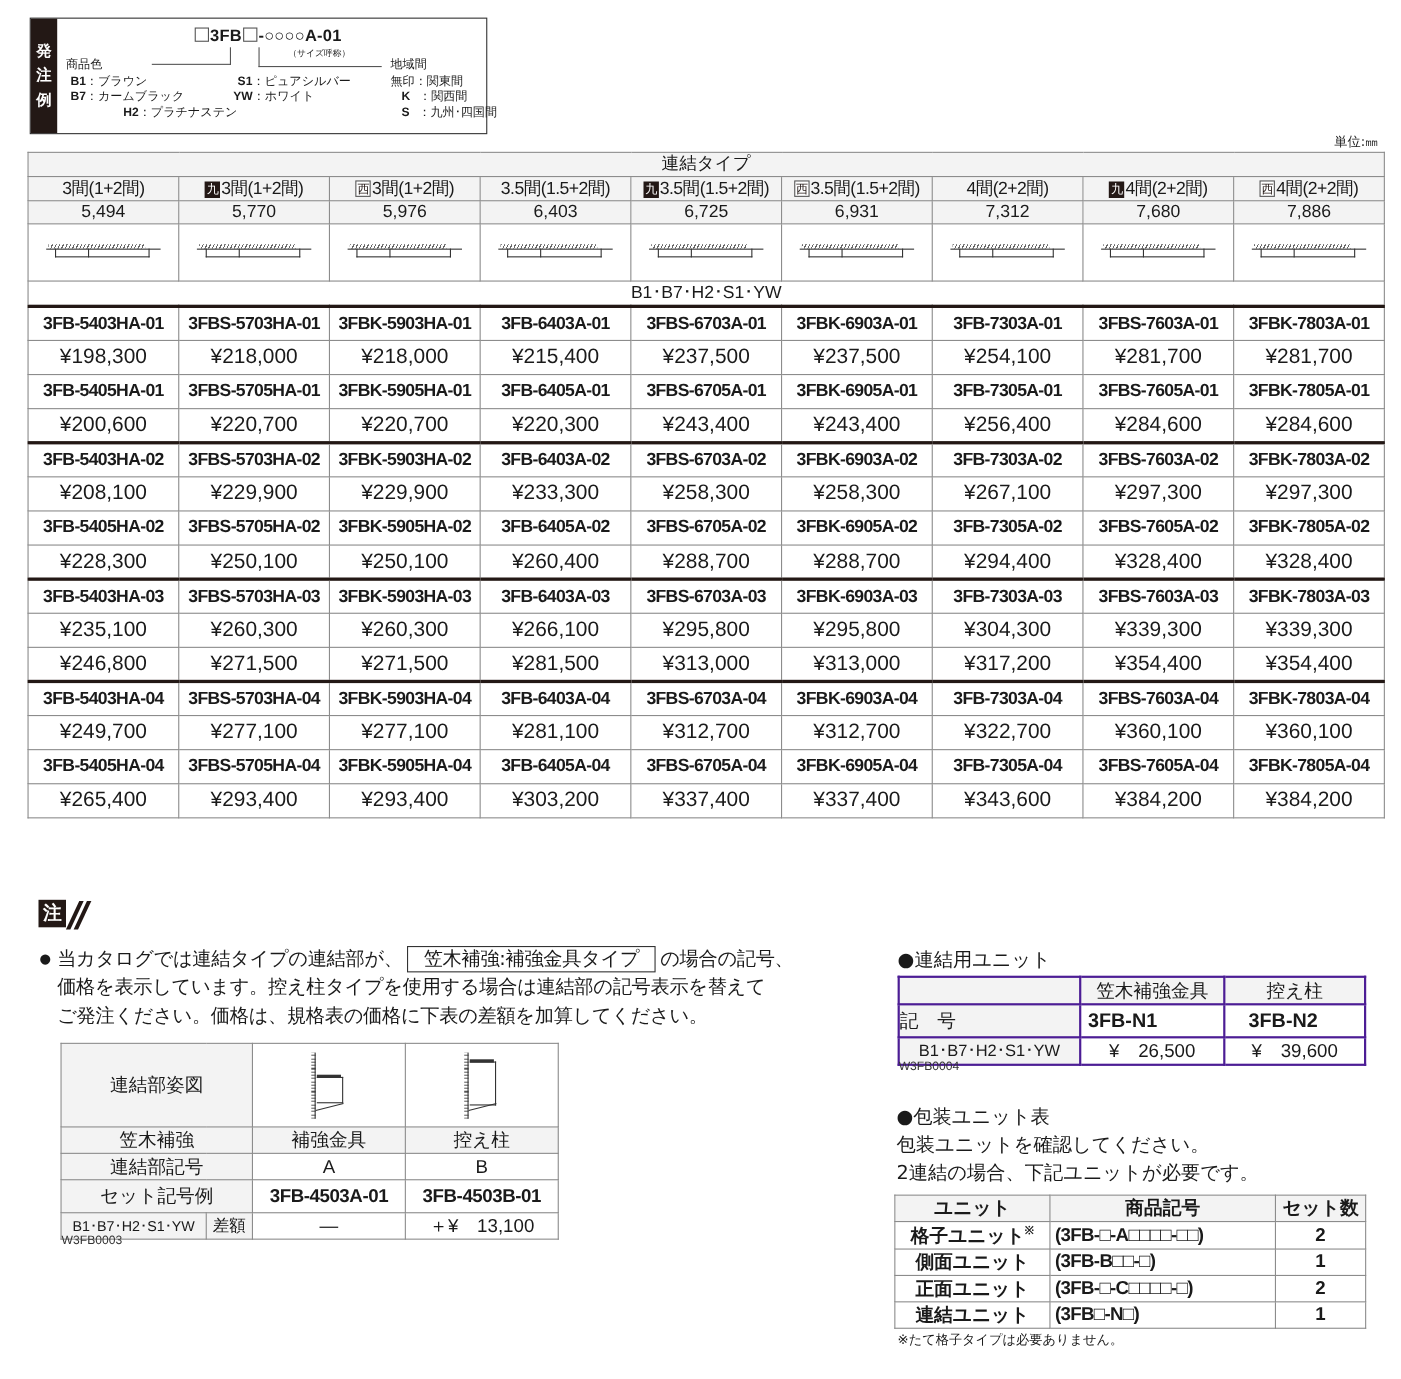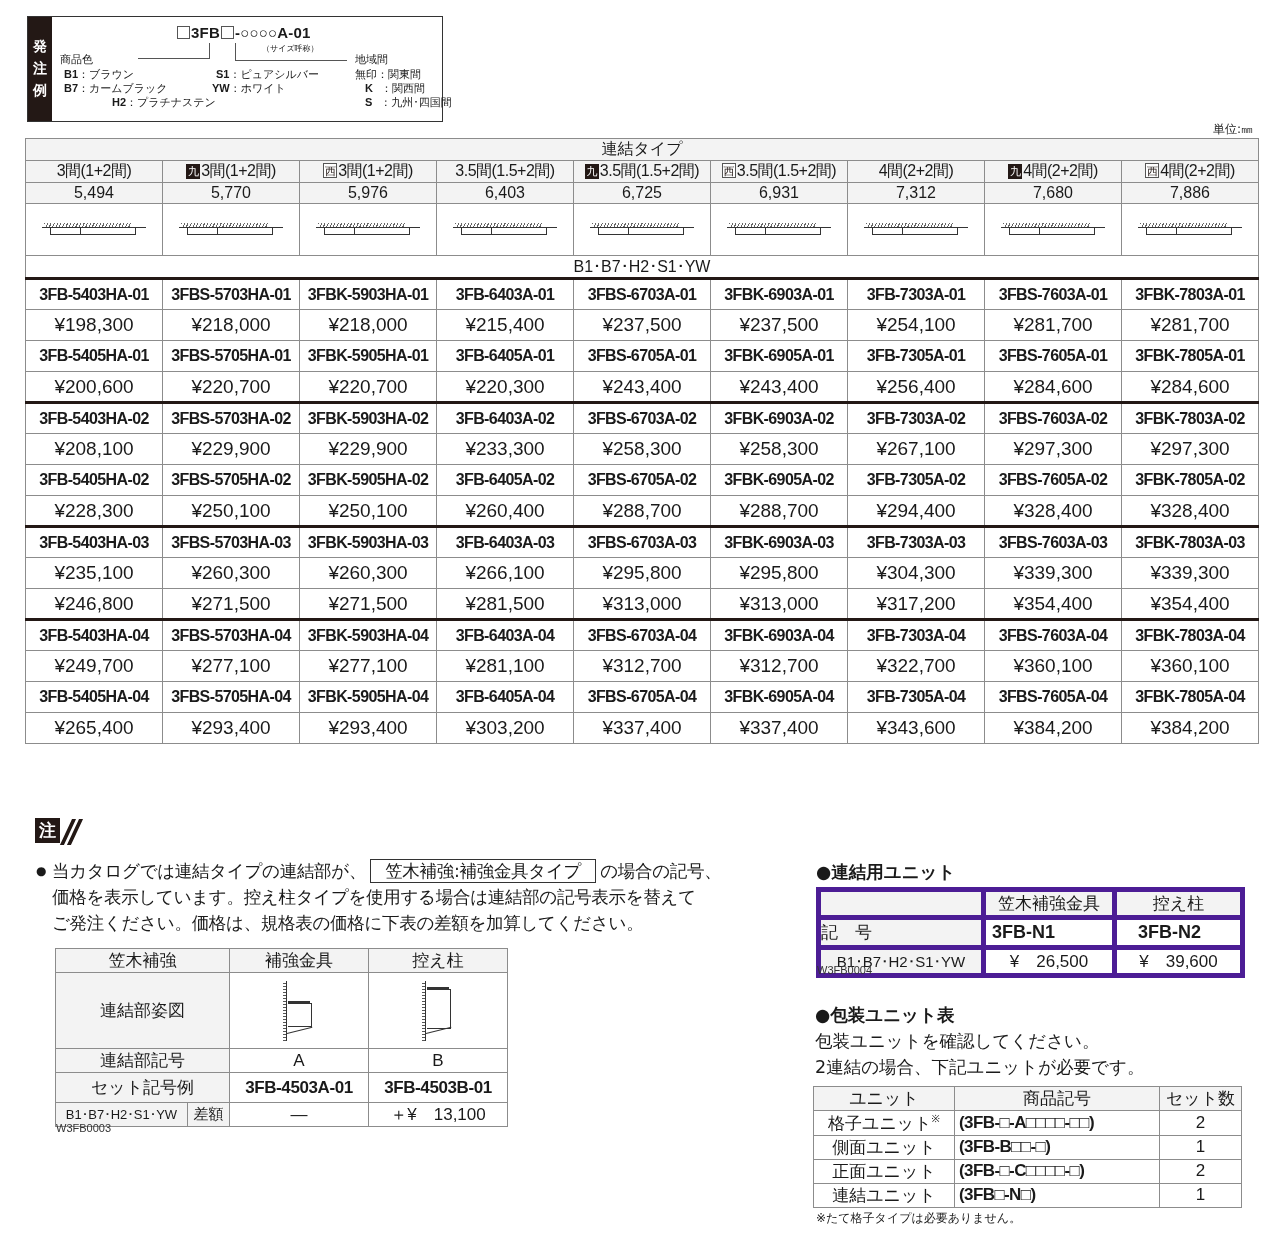--- a/index.html
+++ b/index.html
@@ -67,30 +67,30 @@
   .fig-cell { position: relative; height: 76px; }
   .joint { position: absolute; left: 50%; top: 8px; width: 36px; height: 60px; margin-left: -16px; }
   .joint .wall { position: absolute; left: 0; top: 0; width: 4px; height: 60px; background: repeating-linear-gradient(0deg, #555 0 1px, transparent 1px 3px); border-right: 1px solid #333; }
   .joint .upper { position: absolute; left: 5px; top: 20px; width: 22px; height: 3px; background: #333; }
   .joint .frame { position: absolute; left: 5px; top: 22px; width: 24px; height: 24px; border: 1px solid #333; border-left: none; }
   .joint .brace { position: absolute; left: 4px; top: 52px; width: 26px; border-top: 1px solid #333; transform: rotate(-14deg); transform-origin: left; }
   .joint-b .frame { top: 8px; height: 40px; }
   .joint-b .upper { top: 6px; }
 
   
-  .sec-title { position: absolute; font-size: 17.5px; font-weight: bold; }
+  .sec-title { position: absolute; font-size: 17.5px; font-weight: normal; }
   .sec-text { position: absolute; font-size: 17.5px; line-height: 23px; }
   .link-table { position: absolute; left: 816px; top: 887px; width: 424px; table-layout: fixed; font-family: "Liberation Sans", sans-serif; }
-  .link-table td { border: 5px solid #4c1d95; font-size: 17px; white-space: nowrap; }
+  .link-table td { border: 2px solid #4c1d95; font-size: 17px; white-space: nowrap; }
   .link-table .shade { background: #f3f3f3; }
   .pack-table { position: absolute; left: 813px; top: 1086px; width: 428px; table-layout: fixed; font-family: "Liberation Sans", sans-serif; }
   .pack-table td { border: 1px solid #8c8c8c; font-size: 17px; height: 24px; white-space: nowrap; }
   .pack-table .shade { background: #f3f3f3; }
   .pack-table .code { font-weight: bold; font-size: 17px; letter-spacing: -0.6px; padding-left: 4px; }
-  .pack-table .c { text-align: center; }
+  .pack-table .c { text-align: center; font-weight: bold; }
   .footnote { position: absolute; left: 816px; top: 1210px; font-size: 12px; }
 </style>
 </head>
 <body>
 
 <div class="order-box">
   <div class="order-side">
     <span>発</span>
     <span>注</span>
     <span>例</span>
@@ -353,45 +353,45 @@
 </div>
 
 <table class="diff-table">
   <colgroup>
       <col style="width:132px">
       <col style="width:42px">
       <col style="width:139px">
       <col style="width:139px">
     </colgroup>
   <tbody>
-      <tr style="height:22px">
-    <td class="shade" colspan="2">笠木補強</td>
-    <td class="shade">補強金具</td>
-    <td class="shade">控え柱</td>
-  </tr>
-  <tr>
+      <tr>
     <td class="shade" colspan="2">連結部姿図</td>
     <td class="fig-cell">
       <div class="joint">
             <i class="wall"></i>
             <i class="upper"></i>
             <i class="frame"></i>
             <i class="brace"></i>
           </div>
     </td>
     <td class="fig-cell">
       <div class="joint joint-b">
             <i class="wall"></i>
             <i class="upper"></i>
             <i class="frame"></i>
             <i class="brace"></i>
           </div>
     </td>
   </tr>
   <tr style="height:22px">
+    <td class="shade" colspan="2">笠木補強</td>
+    <td class="shade">補強金具</td>
+    <td class="shade">控え柱</td>
+  </tr>
+  <tr style="height:22px">
     <td class="shade" colspan="2">連結部記号</td>
     <td>A</td>
     <td>B</td>
   </tr>
   <tr style="height:30px">
     <td class="shade" colspan="2">セット記号例</td>
     <td class="bold-code">3FB-4503A-01</td>
     <td class="bold-code">3FB-4503B-01</td>
   </tr>
   <tr style="height:22px">

